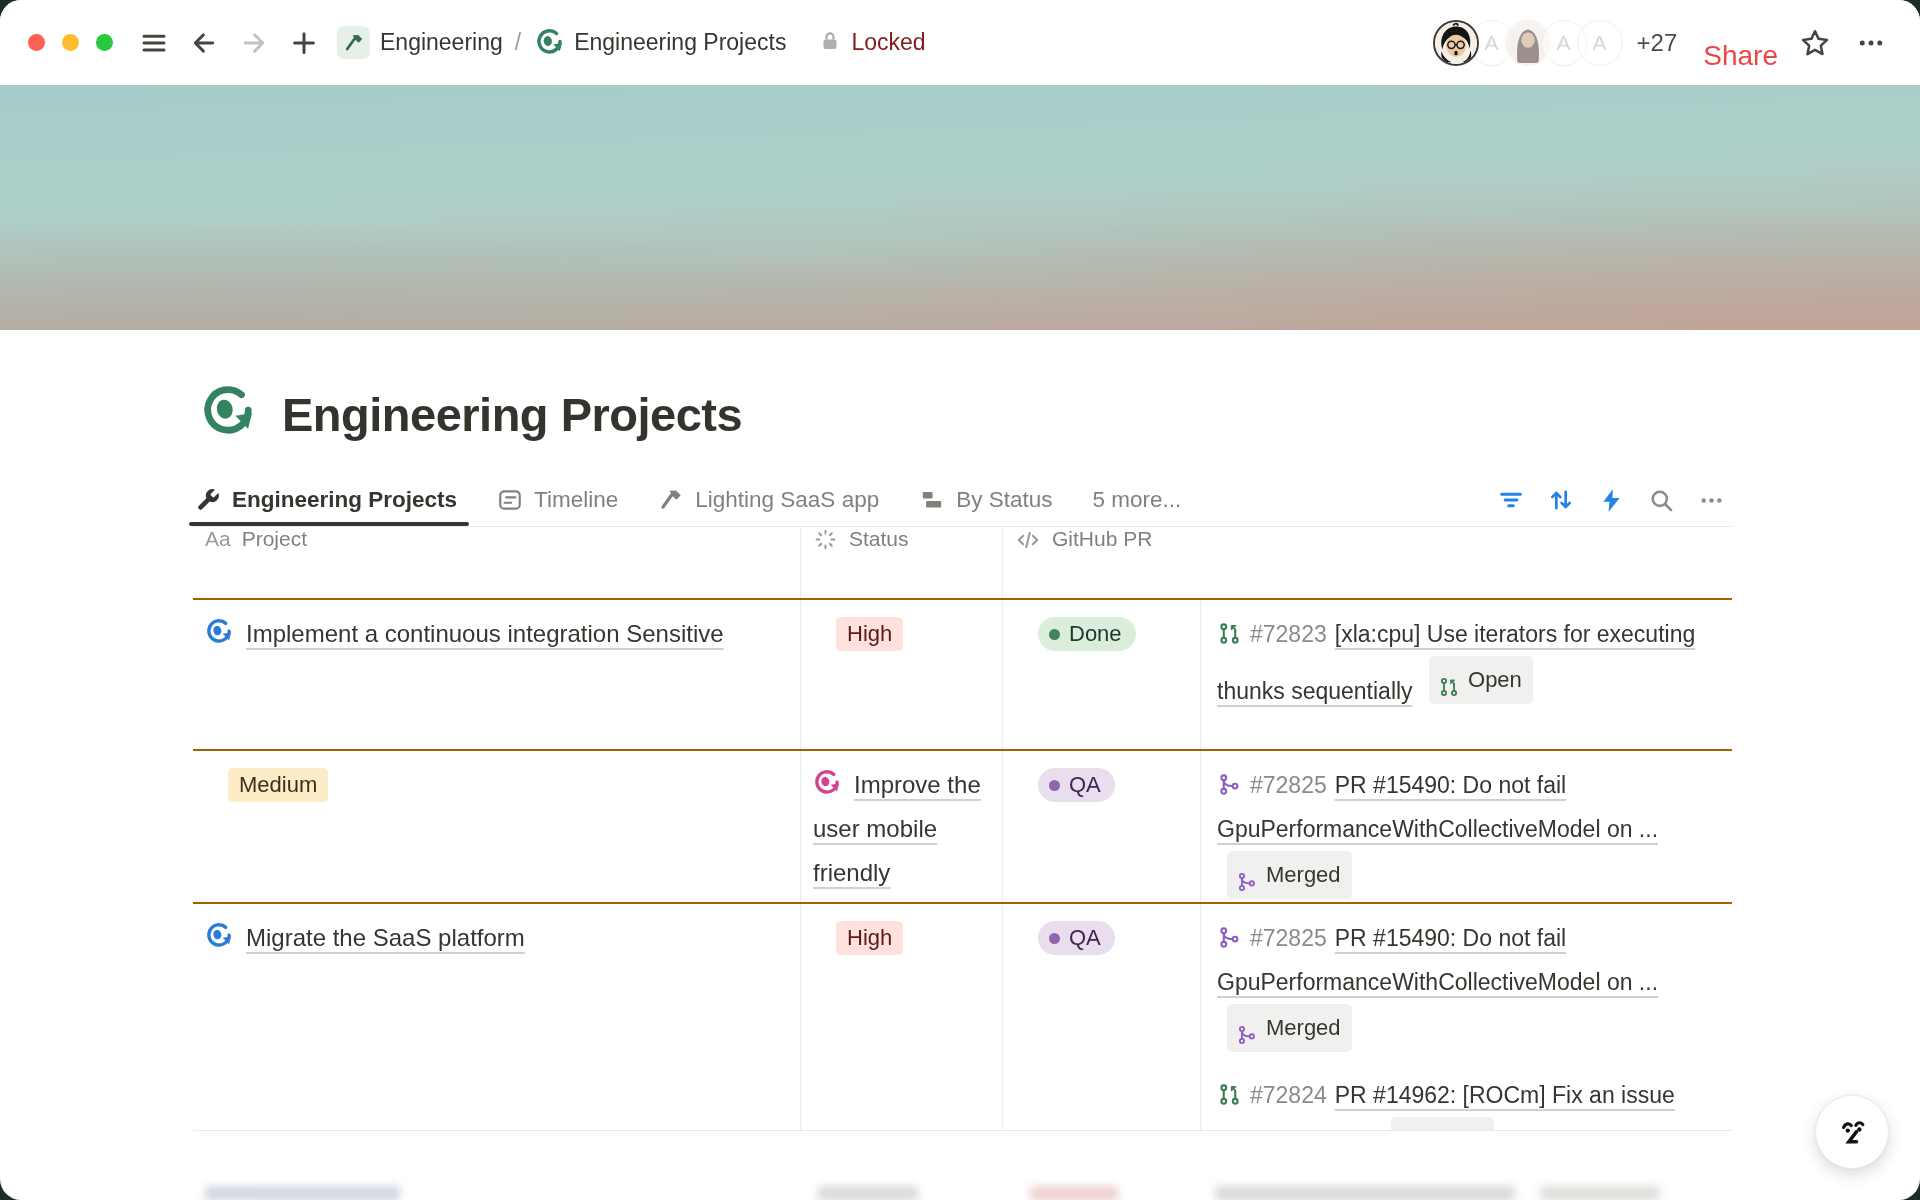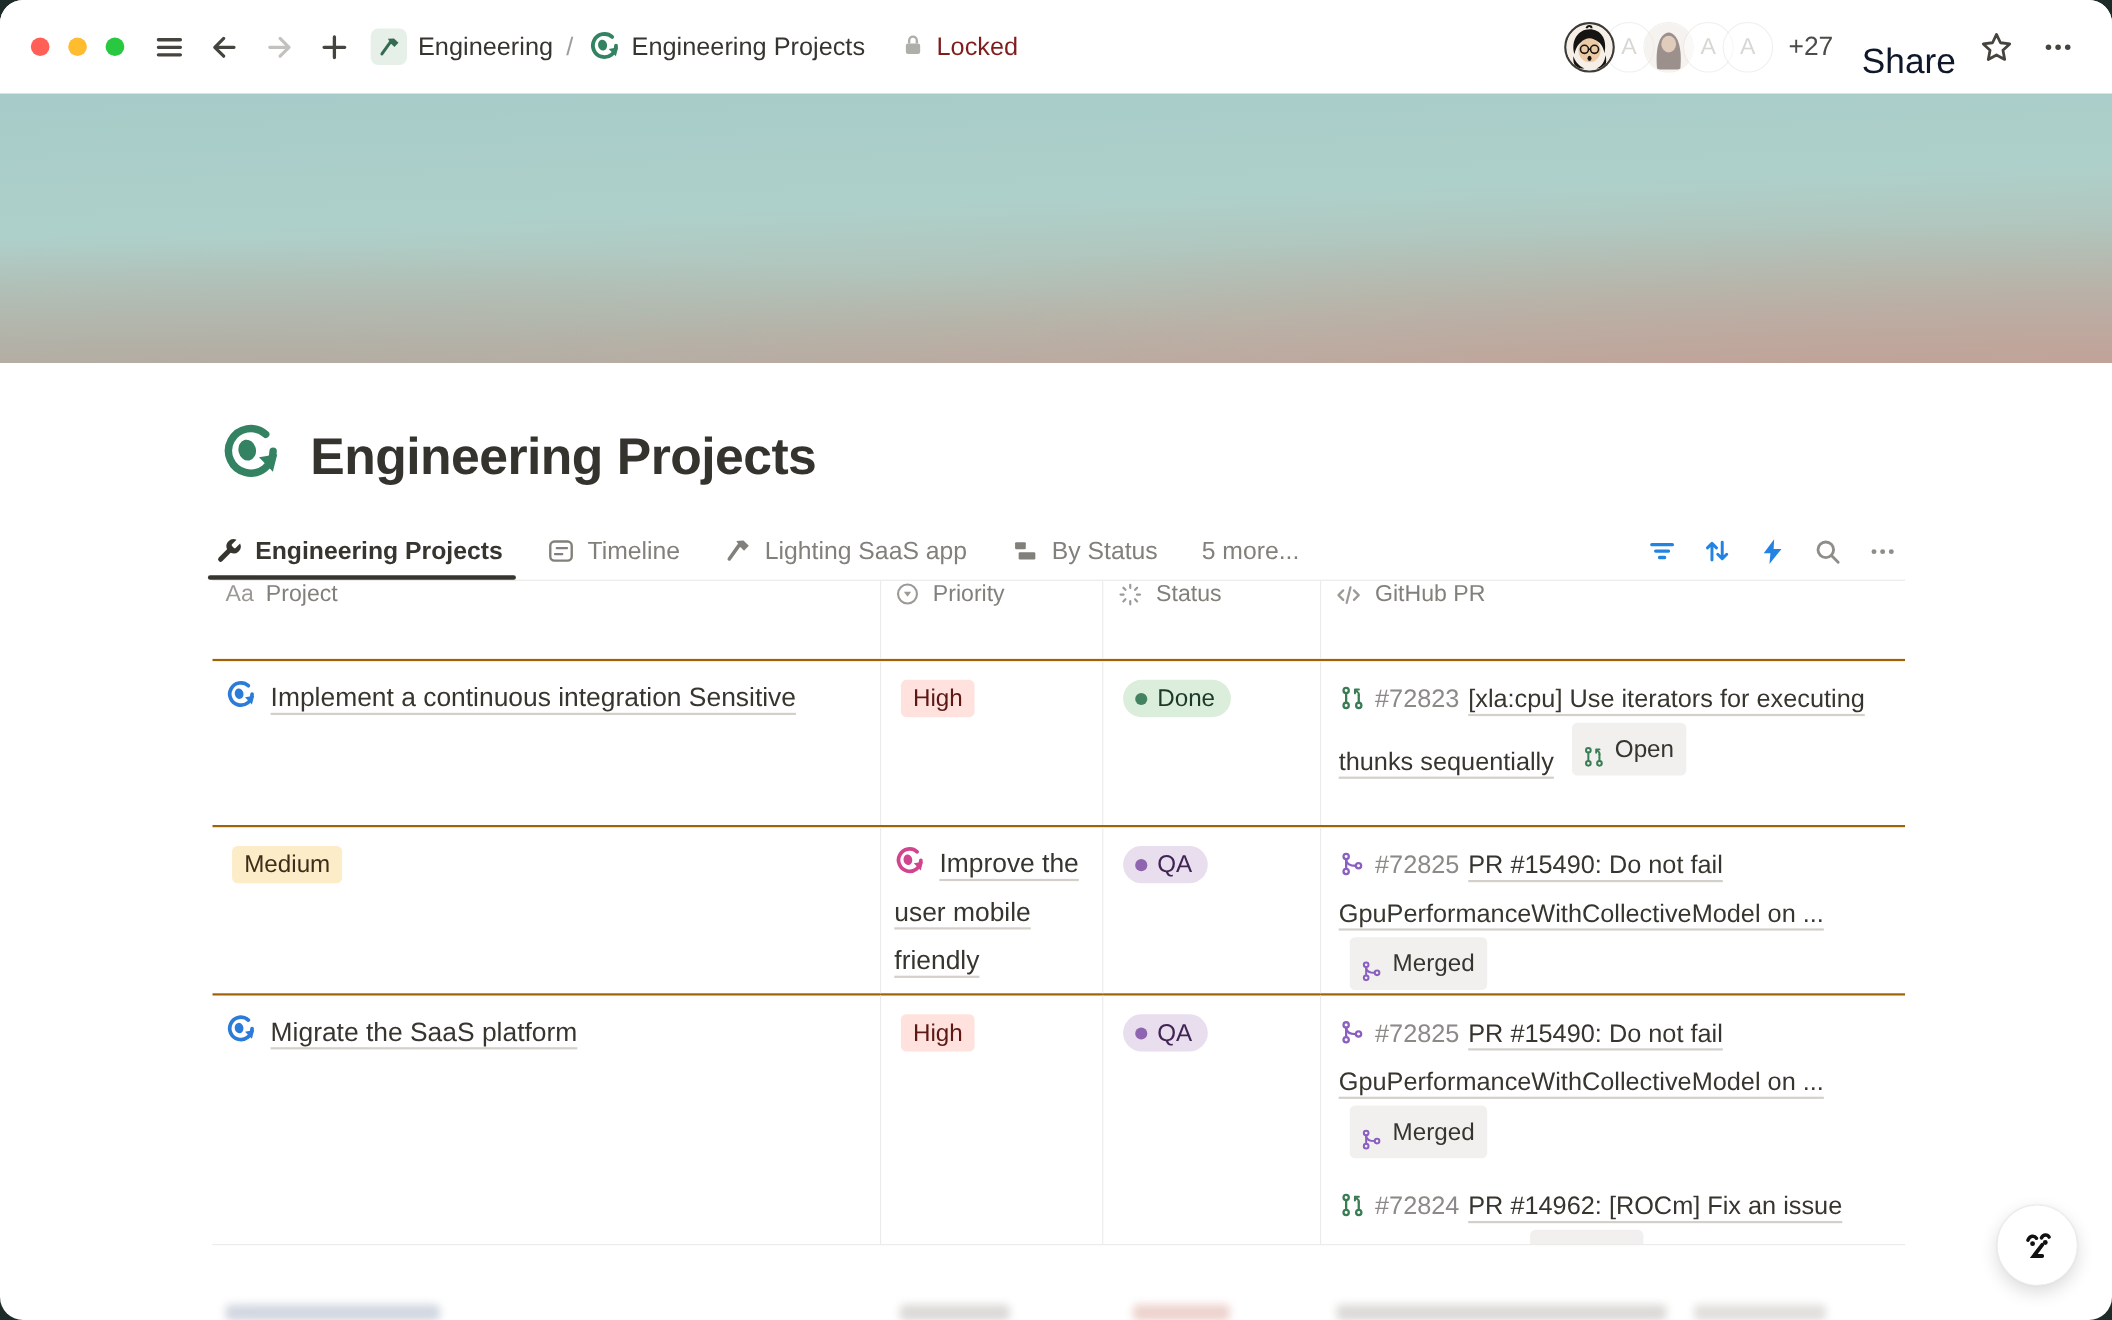--- a/index.html
+++ b/index.html
@@ -19,21 +19,21 @@
   .crumb-chip { width:33px; height:33px; border-radius:7px; background:#e6efe8; display:inline-flex; align-items:center; justify-content:center; }
   .crumb-sep { color:#9f9d99; font-size:23px; margin:0 2px; }
   .locked { display:flex; gap:9px; margin-left:26px; color:#7f1d1d; font-size:23px; }
   .tb-right { margin-left:auto; display:flex; align-items:center; }
   .avatars { display:flex; align-items:center; }
   .avatar { width:46px; height:46px; border-radius:50%; background:#fff; border:1.5px solid #e4e2df; display:flex; align-items:center; justify-content:center; font-size:21px; color:#b9b7b2; overflow:hidden; flex:none; cursor:pointer; }
   .avatar + .avatar { margin-left:-10px; }
   .avatar.main { border:2.5px solid #3d3c38; z-index:3; background:#f7f2ec; }
   .avatar.faded { opacity:0.55; }
   .more-count { font-size:24px; color:#4d4b47; margin-left:14px; cursor:pointer; }
-  .share { font-size:32px; color:#0f172a; margin-left:26px; cursor:pointer;margin-top:26px; }
+  .share { font-size:28px; color:#ef4444; margin-left:26px; cursor:pointer;margin-top:26px; }
   .tb-right .icon-btn { margin-left:18px; }
 
   
   .cover { height:245px; cursor:pointer;
     background:
       radial-gradient(130% 120% at 92% 115%, rgba(196,157,146,0.75) 0%, rgba(196,157,146,0) 55%),
       radial-gradient(120% 110% at 5% 110%, rgba(178,160,150,0.6) 0%, rgba(178,160,150,0) 50%),
       linear-gradient(178deg, #a6cbc8 0%, #aed0ca 42%, #b3beb4 72%, #bcaaa1 100%);
   }
 
@@ -58,21 +58,21 @@
   .hcell .hico { color:#9c9a95; flex:none; display:inline-flex; }
   .thead .hcell + .hcell, .trow .cell + .cell { border-left:1px solid #ebebe9; }
   .trow { border-top:2px solid #a16207; }
   .cell { padding:12px 14px; overflow:hidden; }
 
   .c-title { padding:12px 16px 12px 12px; font-size:24px; line-height:44px; color:#37352f; }
   .proj-ico { display:inline-block; width:28px; height:28px; vertical-align:-4px; margin-right:13px; }
   .proj-ico.blue { color:#2b7cd8; } .proj-ico.pink { color:#d1458f; }
   .proj-link { color:#37352f; font-weight:500; cursor:pointer; text-decoration:underline; text-decoration-color:#d3d0ca; text-decoration-thickness:2px; text-underline-offset:6px; }
 
-  .c-pri, .c-status { padding-top:17px; padding-left:18px; }
+  .c-pri, .c-status { padding-top:17px; padding-left:35px; }
   .pill { display:inline-block; font-size:22px; padding:4px 11px; border-radius:5px; cursor:pointer; white-space:nowrap; }
   .pri-high { background:#ffe2dd; color:#5d1715; }
   .pri-medium { background:#fdecc8; color:#402c1b; }
   .spill { display:inline-flex; align-items:center; gap:9px; font-size:22px; padding:4px 14px 4px 11px; border-radius:999px; cursor:pointer; white-space:nowrap; }
   .spill .dot { width:11px; height:11px; border-radius:50%; display:inline-block; flex:none; }
   .st-done { background:#dbeddb; color:#1c3829; } .st-done .dot { background:#448361; }
   .st-qa { background:#e8deee; color:#412454; } .st-qa .dot { background:#9065b0; }
 
   .c-pr { padding:12px 10px 12px 16px; font-size:23px; line-height:44px; color:#37352f; }
   .pr-entry { cursor:pointer; }
@@ -364,28 +364,20 @@
     </div>
 
     <div class="table">
       <div class="thead">
         <div class="hcell">
           <span class="hico" style="font-size:21px;color:#9c9a95">Aa</span>
           <span>Project</span>
         </div>
         <div class="hcell">
           <span class="hico">
-              <svg width="24" height="24" viewBox="0 0 24 24">
-                <use href="#i-select"></use>
-              </svg>
-            </span>
-          <span>Priority</span>
-        </div>
-        <div class="hcell">
-          <span class="hico">
               <svg width="25" height="25" viewBox="0 0 24 24" fill="none">
                 <use href="#i-spinner"></use>
               </svg>
             </span>
           <span>Status</span>
         </div>
         <div class="hcell">
           <span class="hico">
               <svg width="26" height="26" viewBox="0 0 24 24">
                 <use href="#i-code"></use>

